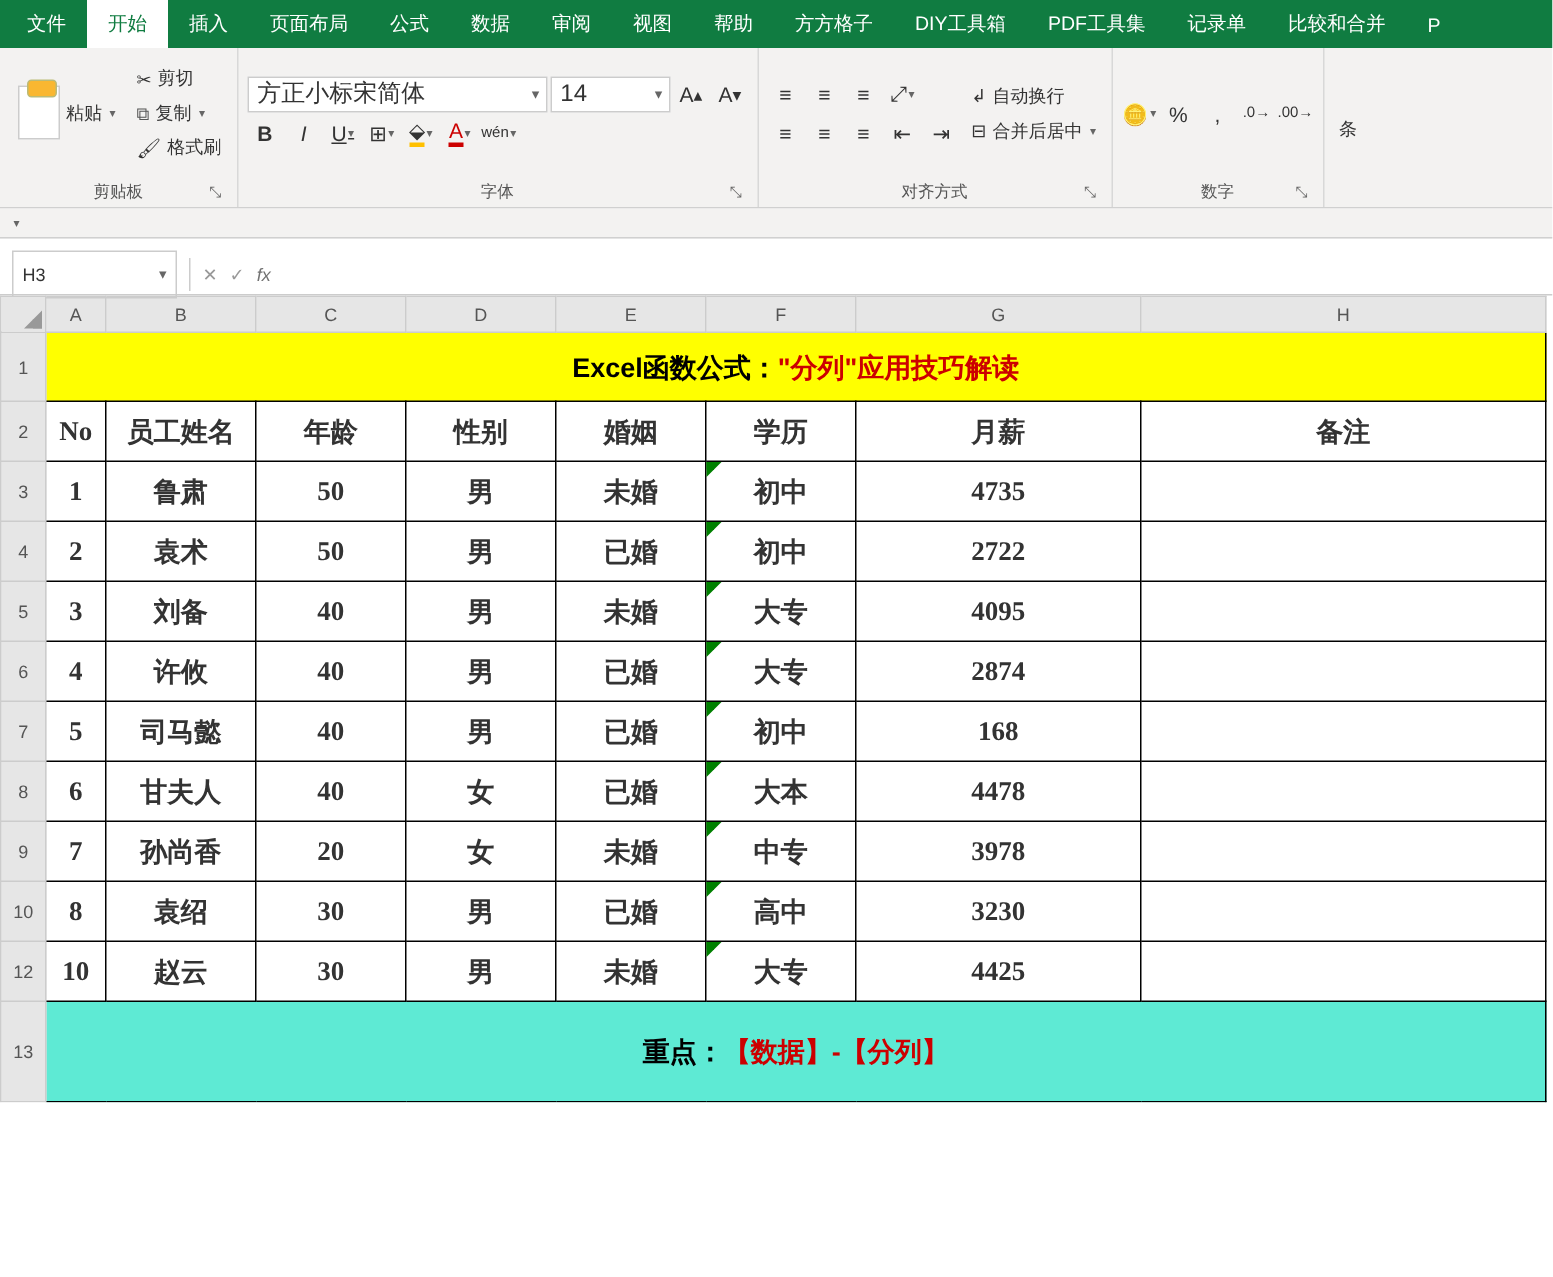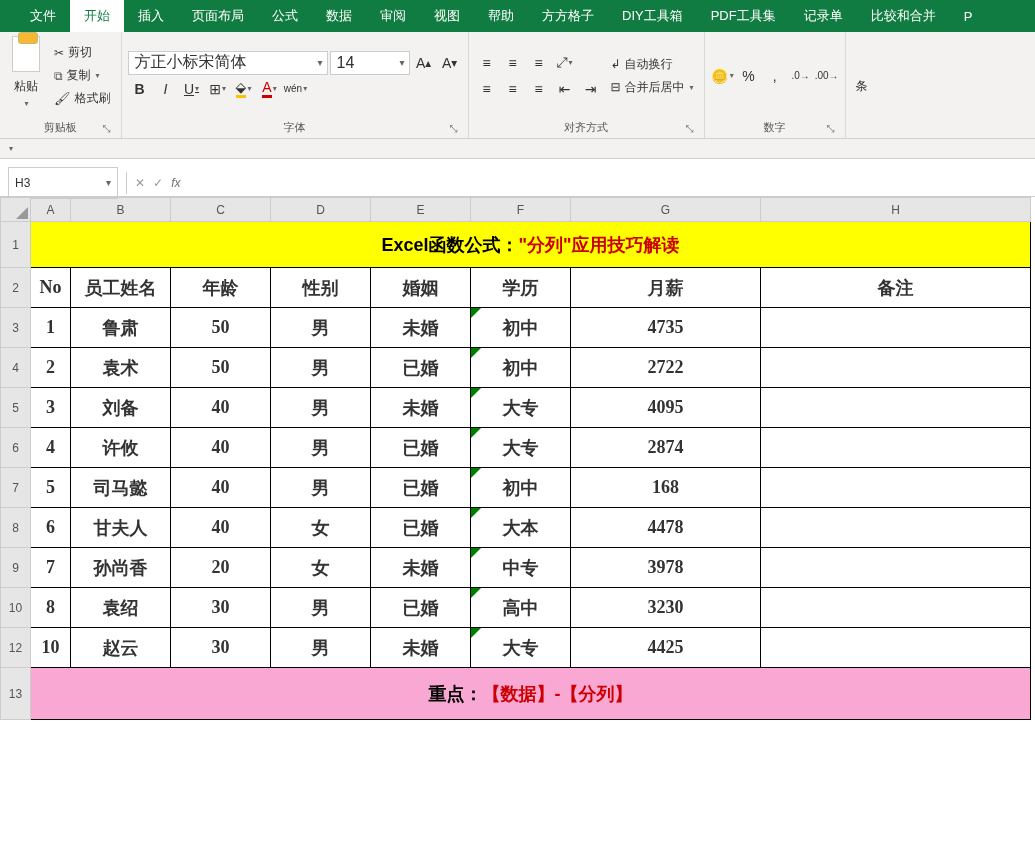--- a/index.html
+++ b/index.html
@@ -1,33 +1,33 @@
 <!DOCTYPE html>
 <html><head>
   <meta charset="utf-8">
   <style>
     * { margin: 0; padding: 0; box-sizing: border-box; font-family: "Microsoft YaHei", sans-serif; }
     body { background: #fff; font-size: 12px; color: #333; user-select: none; }
     
     
-    .ribbon-tabs { display: flex; background: #107c41; height: 32px; align-items: flex-start; padding-left: 16px; }
+    .ribbon-tabs { display: flex; background: #107c41; height: 32px; align-items: flex-start; padding-left: 4px; }
     .tab { padding: 0 14px; height: 32px; display: flex; align-items: center; color: #fff; font-size: 13px; cursor: pointer; }
     .tab.active { background: #fff; color: #107c41; }
     
     
     .ribbon { display: flex; background: #f3f2f1; border-bottom: 1px solid #d0d0d0; height: 107px; }
     .group { display: flex; flex-direction: column; border-right: 1px solid #d8d8d8; padding: 2px 6px 0 6px; }
     .group-body { flex: 1; display: flex; gap: 4px; }
     .group-label { text-align: center; font-size: 11px; color: #555; padding: 3px 0; position: relative; }
     .group-launcher { position: absolute; right: 2px; bottom: 3px; width: 12px; height: 12px; font-size: 10px; color: #666; }
     
     .vstack { display: flex; flex-direction: column; gap: 2px; justify-content: center; }
     .hstack { display: flex; align-items: center; gap: 2px; }
     .btn { padding: 2px 4px; display: flex; align-items: center; gap: 4px; font-size: 12px; color: #333; cursor: pointer; white-space: nowrap; }
-    .btn-big { flex-direction: column; padding: 2px 6px; text-align: left; }
+    .btn-big { flex-direction: row; padding: 2px 6px; text-align: left; }
     
     .paste-icon { width: 28px; height: 36px; background: #fff; border: 1px solid #ccc; position: relative; margin-bottom: 2px; }
     .paste-icon::before { content: ""; position: absolute; top: -5px; left: 5px; width: 18px; height: 10px; background: #f9b731; border-radius: 3px; border: 1px solid #bb7; }
     
     .font-select { height: 24px; border: 1px solid #ccc; background: #fff; padding: 0 20px 0 6px; font-size: 16px; min-width: 80px; display: flex; align-items: center; position: relative; }
     .font-select::after { content: "▾"; position: absolute; right: 4px; color: #666; font-size: 10px; }
     
     .icon-btn { width: 24px; height: 24px; display: flex; align-items: center; justify-content: center; border: 1px solid transparent; font-size: 14px; cursor: pointer; }
     .dd { font-size: 8px; color: #666; margin-left: 1px; }
     
@@ -46,21 +46,21 @@
     .sheet { border-collapse: collapse; }
     .sheet th { background: #e6e6e6; border: 1px solid #ccc; font-weight: normal; text-align: center; color: #555; font-size: 12px; }
     .col-hdr { height: 24px; }
     .row-hdr { width: 30px; }
     .select-all { width: 30px; background: #e6e6e6; border: 1px solid #ccc; position: relative; }
     .select-all::after { content: ""; position: absolute; right: 2px; bottom: 2px; border: 6px solid transparent; border-right-color: #999; border-bottom-color: #999; }
     
     .cell { border: 1px solid #000; text-align: center; font-family: SimSun, serif; font-size: 18px; font-weight: bold; height: 40px; }
     .title-row { background: #ffff00; color: #000; font-weight: bold; font-size: 18px; height: 46px; }
     .title-row .red { color: #c00; }
-    .footer-row { background: #f9a8d4; color: #000; font-weight: bold; font-size: 18px; height: 52px; }
+    .footer-row { background: #5eead4; color: #000; font-weight: bold; font-size: 18px; height: 67px; }
     .footer-row .red { color: #c00; }
     .hdr-row { font-weight: bold; }
     .green-tri { position: relative; }
     .green-tri::before { content: ""; position: absolute; top: 0; left: 0; border: 5px solid transparent; border-top-color: #008000; border-left-color: #008000; }
     
     .scissors::before { content: "✂"; color: #333; }
     .copy-ic::before { content: "⧉"; color: #555; }
     .brush::before { content: "🖌"; font-size: 13px; }
   </style>
 </head>

